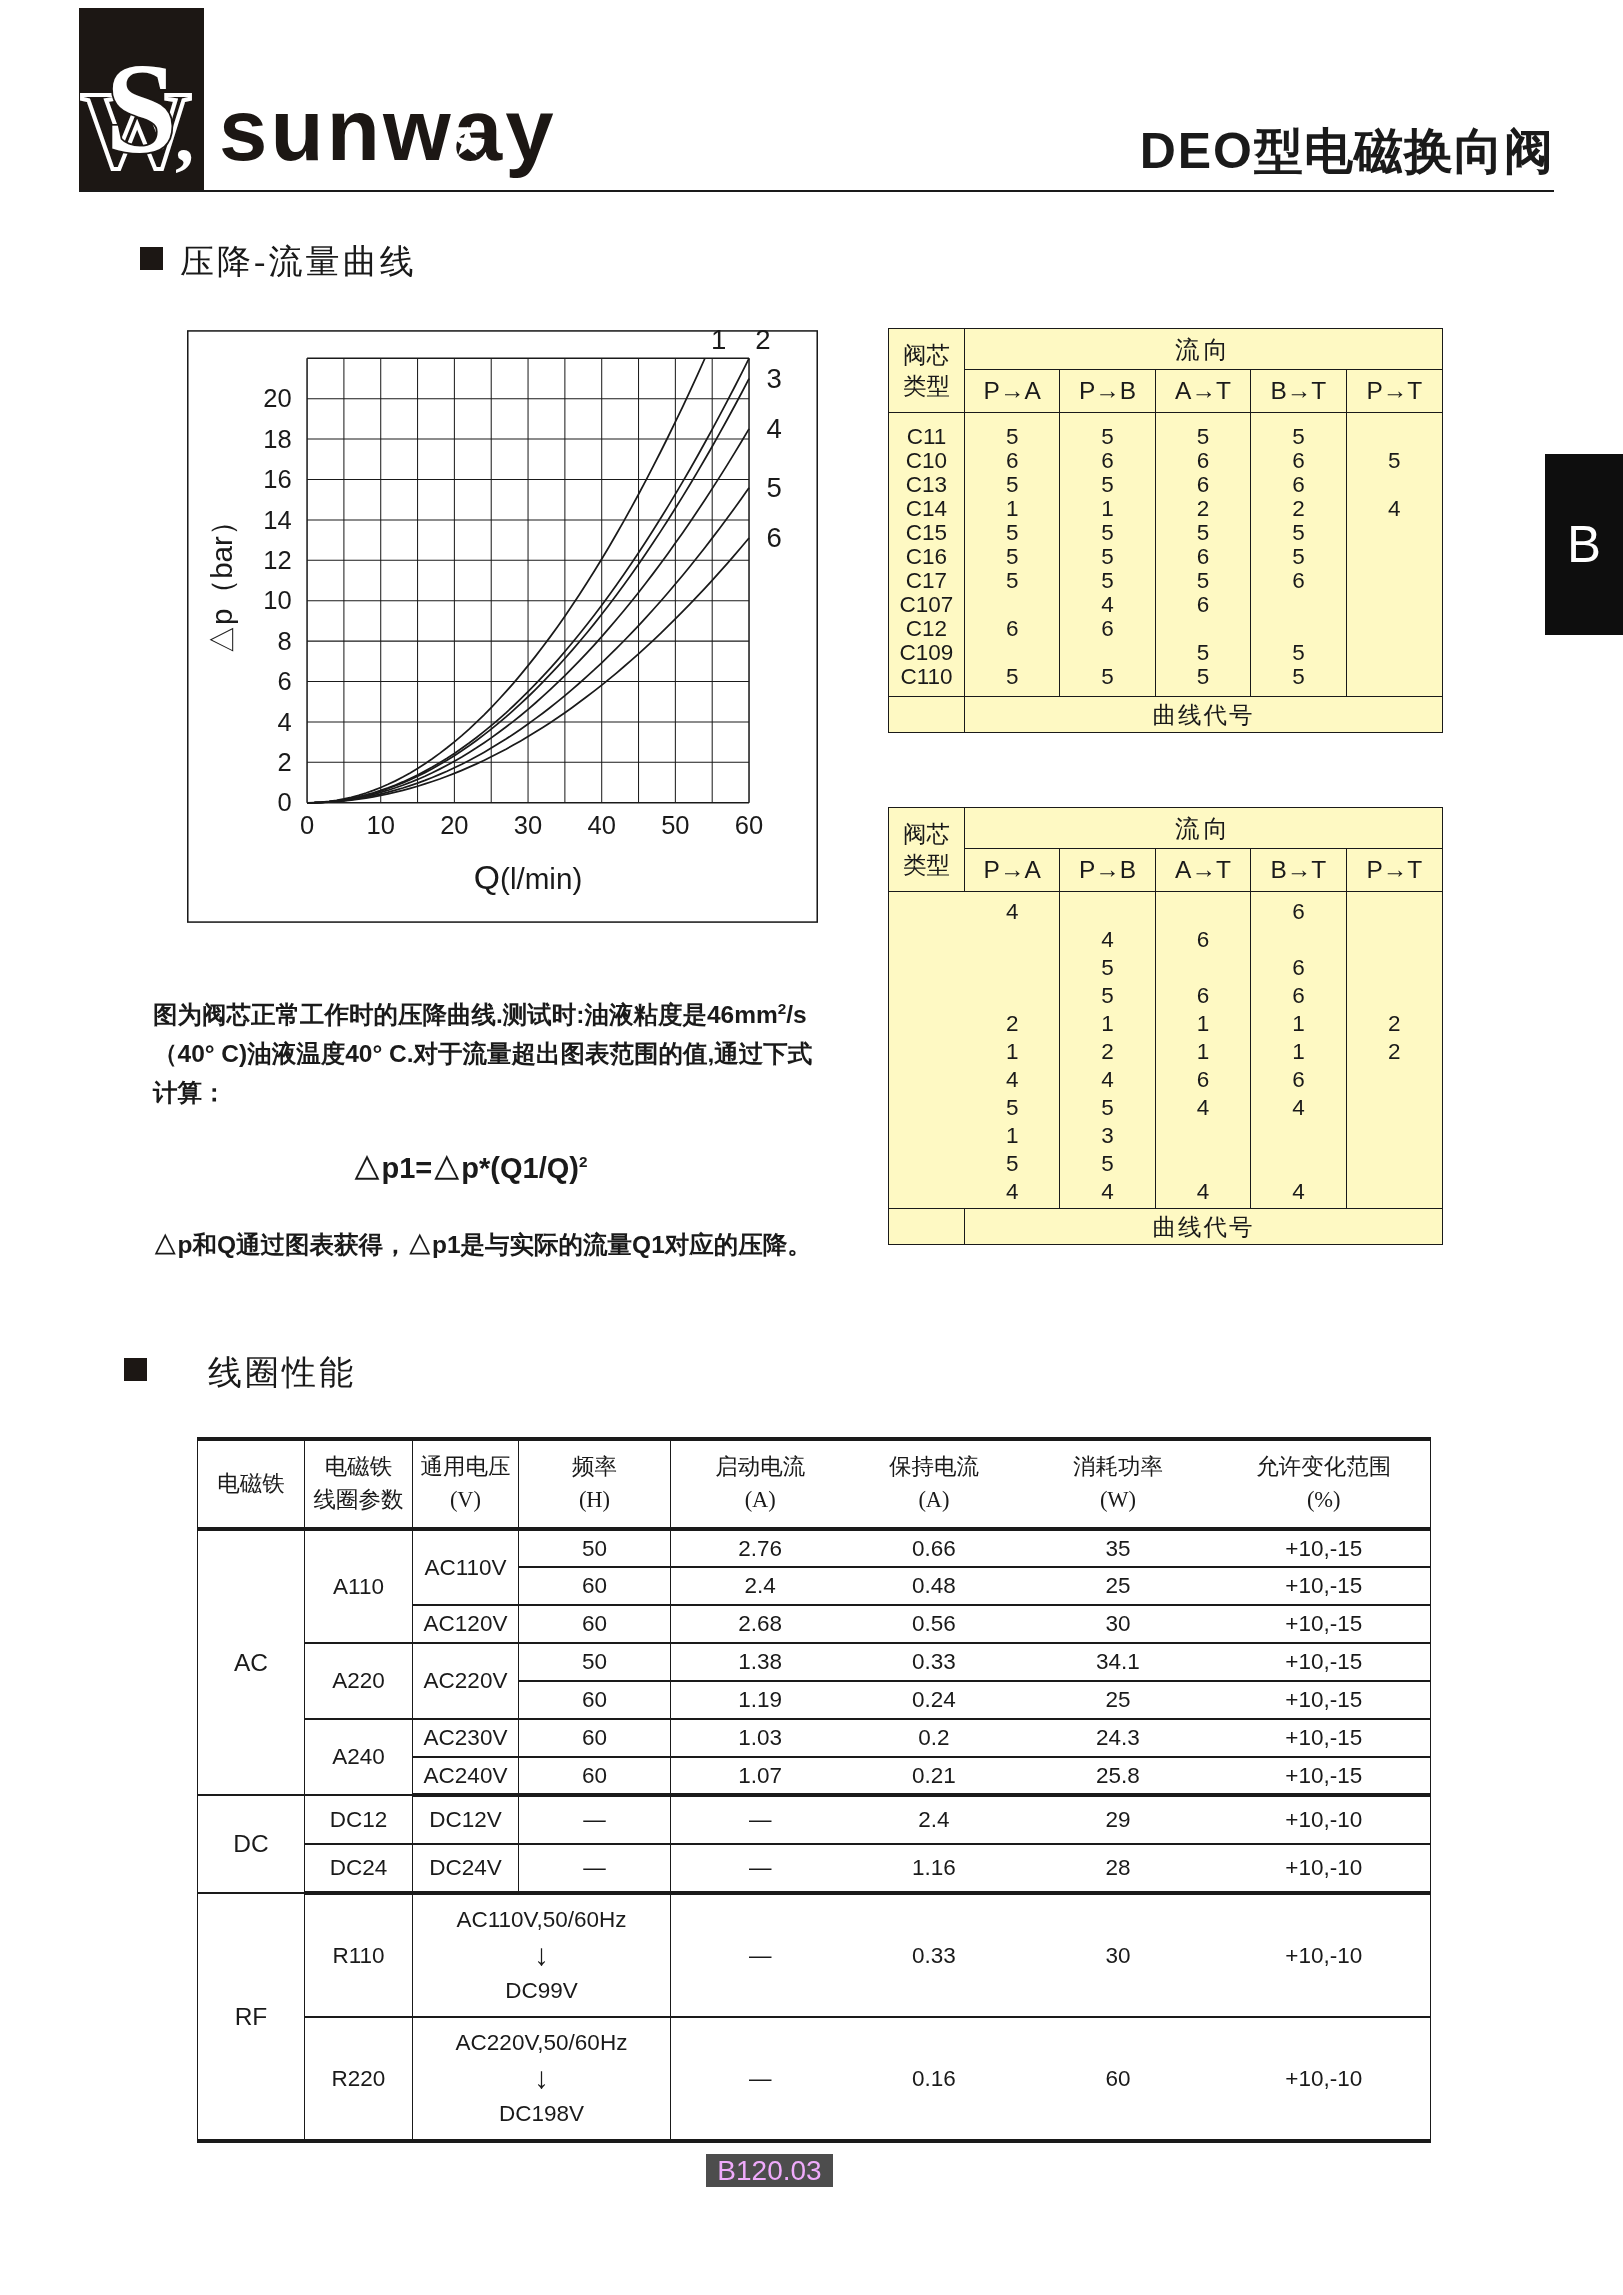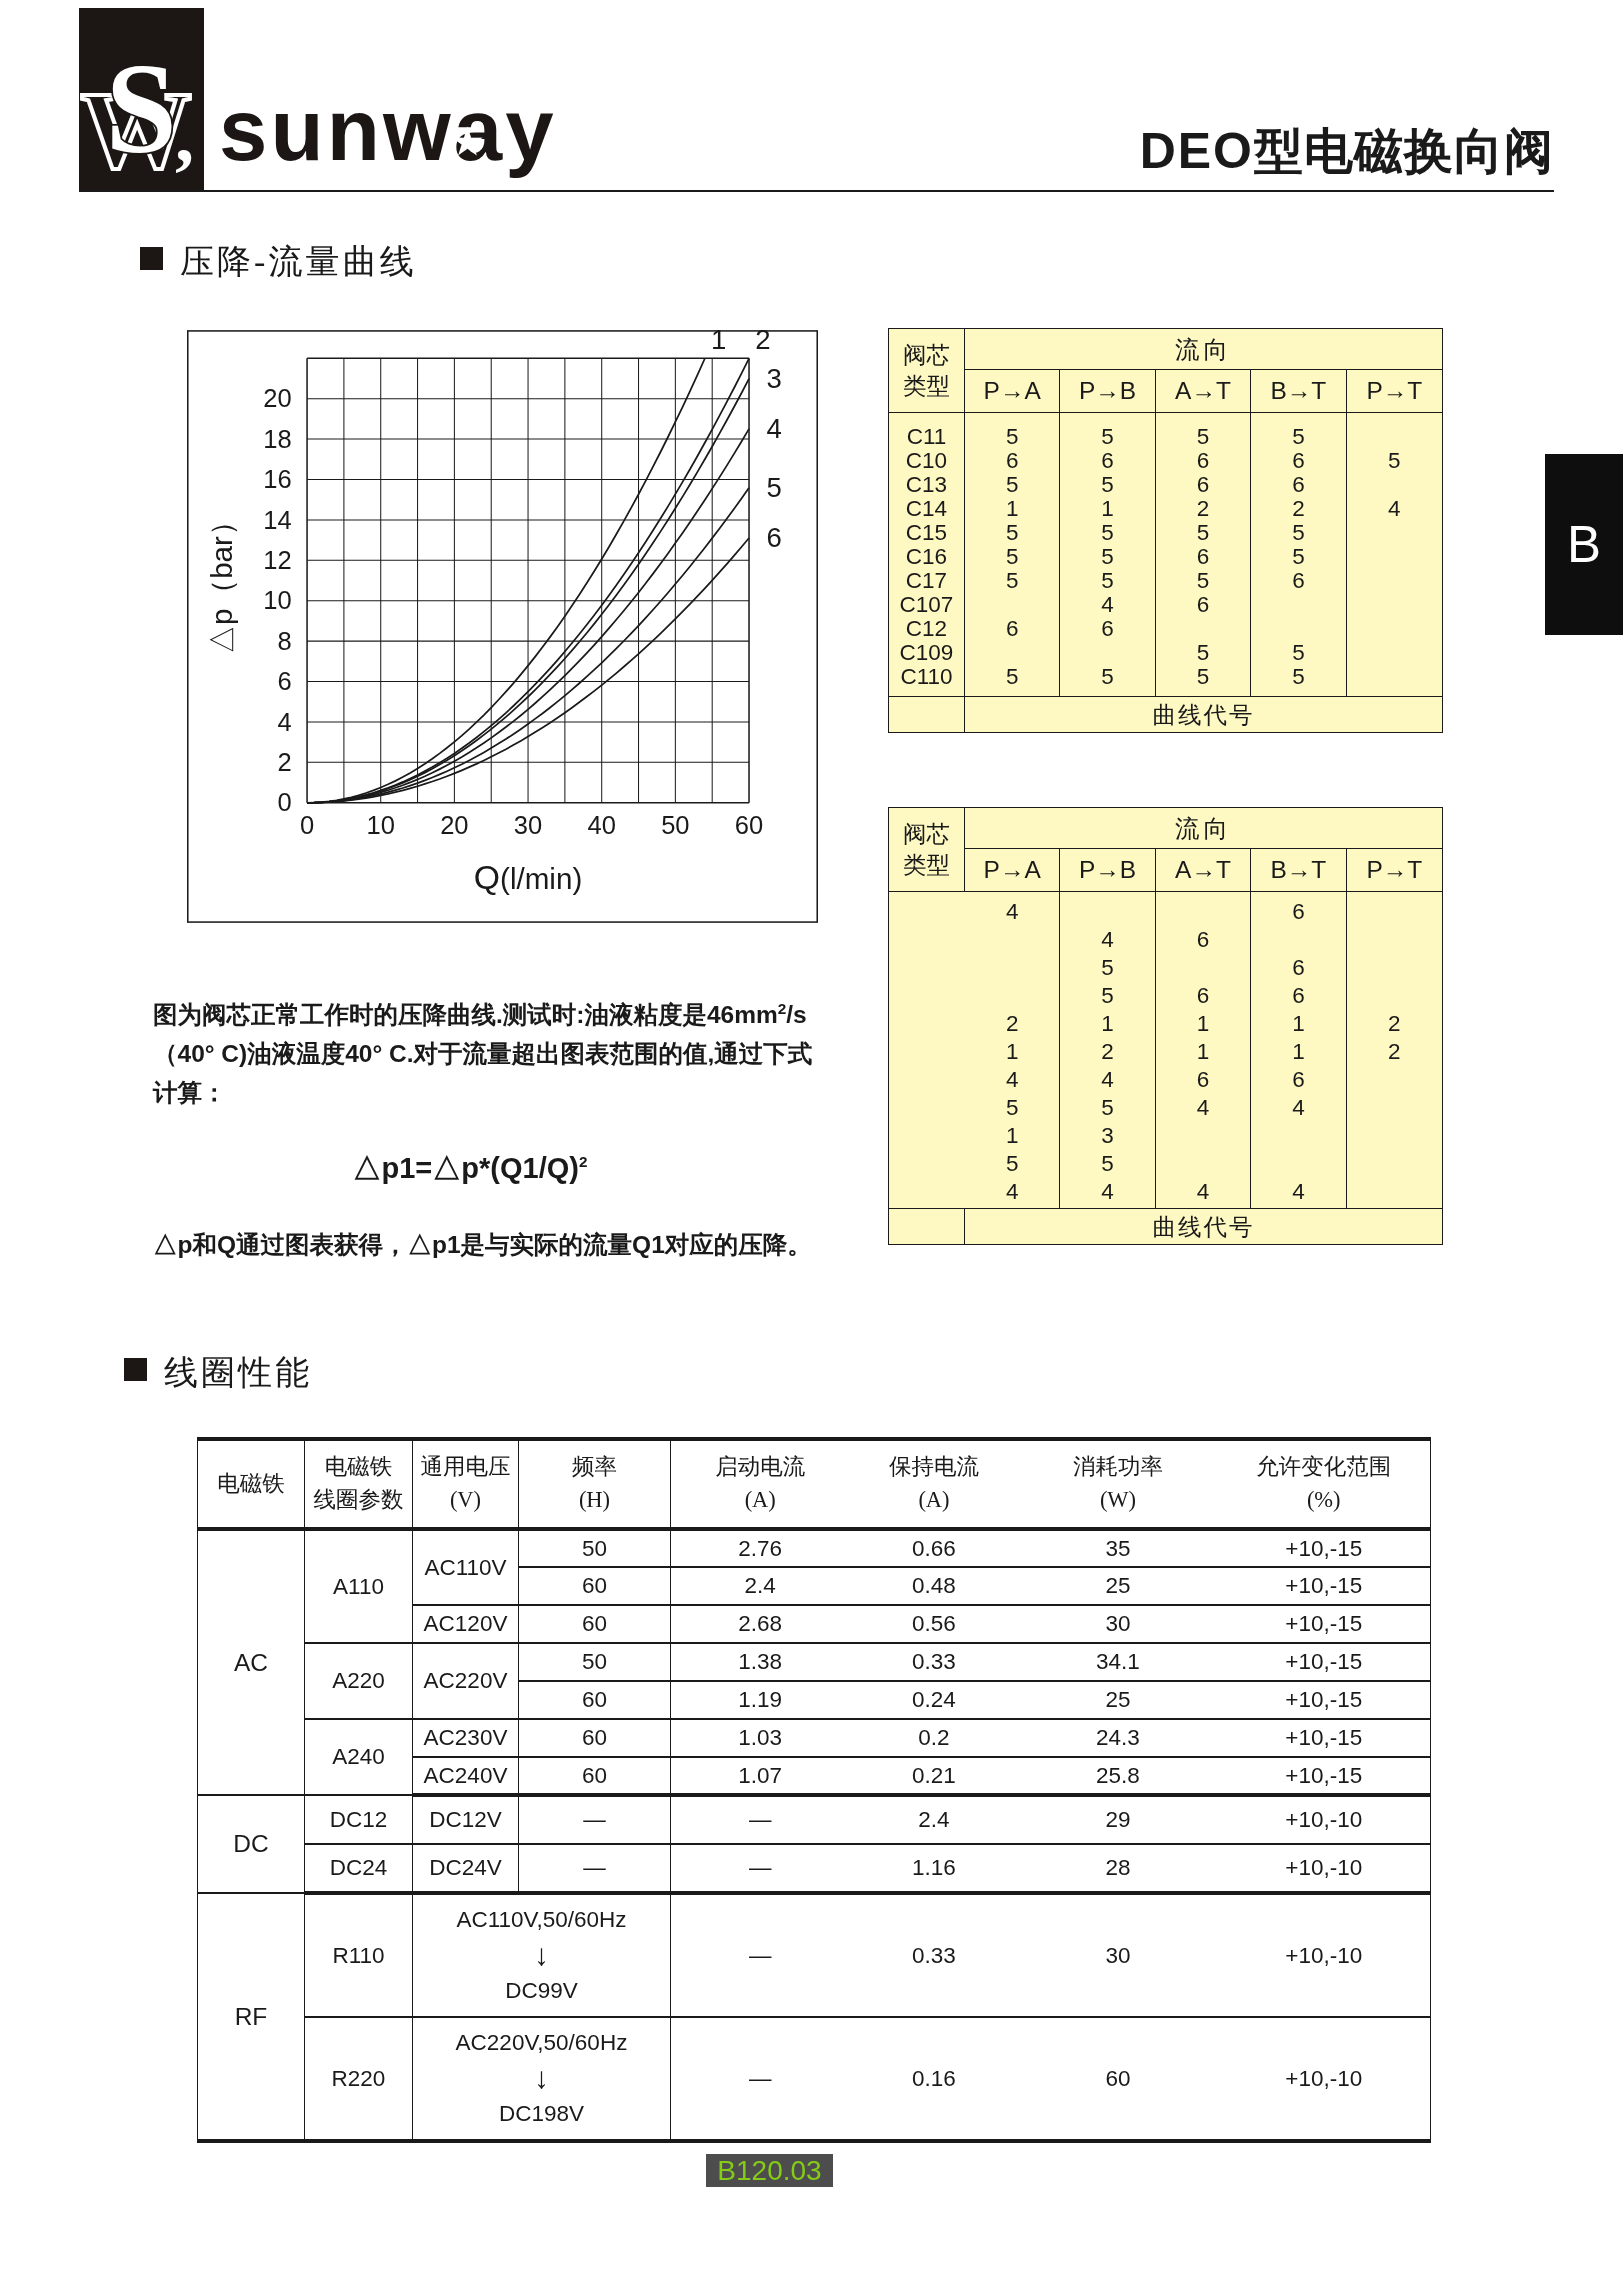--- a/index.html
+++ b/index.html
@@ -14,21 +14,21 @@
   .title-latin{font-family:"Liberation Sans",sans-serif;font-weight:bold;font-size:50px;letter-spacing:2px;}
   .title-cn{font-family:"Liberation Serif",serif;font-weight:bold;font-size:49px;letter-spacing:1px;}
   .hdr-rule{left:79px;top:190px;width:1475px;height:2px;background:#1a1a1a;}
   .b-tab{left:1545px;top:454px;width:78px;height:181px;background:#0e0e0e;color:#fff;
     display:flex;align-items:center;justify-content:center;font-size:51px;font-weight:normal;}
   
   .sec{position:absolute;display:flex;align-items:flex-start;}
   .sec .bullet{width:22.5px;height:22.5px;background:#1c1714;margin-top:8.2px;}
   .sec .sec-label{font-family:"Liberation Serif",serif;font-size:34px;margin-left:17.4px;letter-spacing:3.1px;}
   #sec1{left:140px;top:239px;}
-  #sec2{left:124px;top:1350px;}
+  #sec2{left:124px;top:1350px;gap:44px;}
   
   #chart{left:187px;top:330px;position:absolute;}
   
   .notes{left:153px;top:989px;width:695px;position:absolute;font-size:24.5px;line-height:39px;font-weight:bold;}
   .notes sup,.formula sup{font-size:15.3px;vertical-align:super;}
   .formula{left:240px;top:1149px;width:460px;position:absolute;text-align:center;font-size:29px;font-weight:bold;}
   .note4{left:153px;top:1228px;position:absolute;font-size:24.5px;font-weight:bold;}
   
   .ftable{position:absolute;border:1.5px solid #1a1a1a;display:grid;
     grid-template-columns:76px repeat(5,1fr);background:#fef9c3;}
@@ -55,21 +55,21 @@
   .coil th{border-bottom:4.6px solid #1a1a1a;font-weight:normal;
     font-family:"Liberation Serif",serif;font-size:22.5px;line-height:1.45;height:84px;}
   .coil td{border-bottom:2.6px solid #1a1a1a;text-align:center;vertical-align:middle;font-size:22.5px;}
   .coil tr.thick td{border-bottom-width:4.6px;}
   .coil .vline{border-right:1.5px solid #1a1a1a;}
   .coil .grp{font-size:24.5px;}
   .coil tr.r-s{height:38px;} .coil tr.r-m{height:49px;} .coil tr.r-l{height:124px;}
   .coil .arrow{font-size:30px;line-height:0.9;}
   .coil .voltcell div{line-height:1.35;}
   
-  .footer-badge{left:706px;top:2154px;width:127px;height:33px;background:#4d4d4d;color:#84cc16;
+  .footer-badge{left:706px;top:2154px;width:127px;height:33px;background:#4d4d4d;color:#f0abfc;
     display:flex;align-items:center;justify-content:center;font-size:28px;position:absolute;}
 </style>
 </head>
 <body>
 
 <div class="abs logo-box">
   <svg width="125" height="181" viewBox="0 0 245 355">
     <text x="112" y="312" font-size="218" font-family="Liberation Serif,serif" font-weight="bold" text-anchor="middle" fill="none" stroke="#ffffff" stroke-width="8">W</text>
     <text x="122" y="282" font-size="252" font-family="Liberation Serif,serif" font-weight="bold" text-anchor="middle" fill="#ffffff" stroke="#1c1714" stroke-width="7" paint-order="stroke">S</text>
     <text x="188" y="300" font-size="150" font-family="Liberation Serif,serif" font-weight="bold" fill="#ffffff">,</text>

